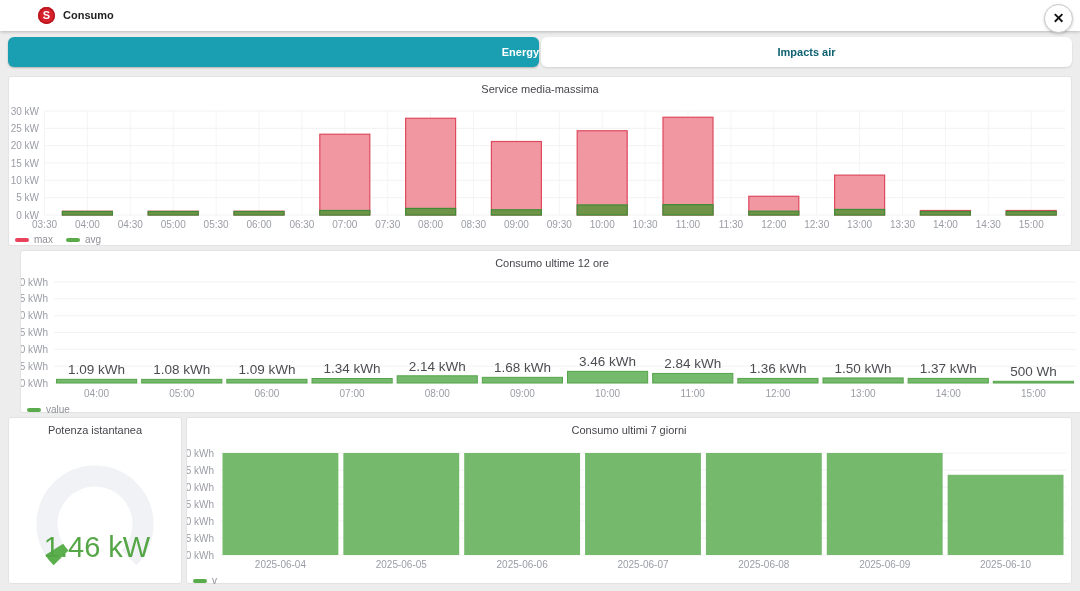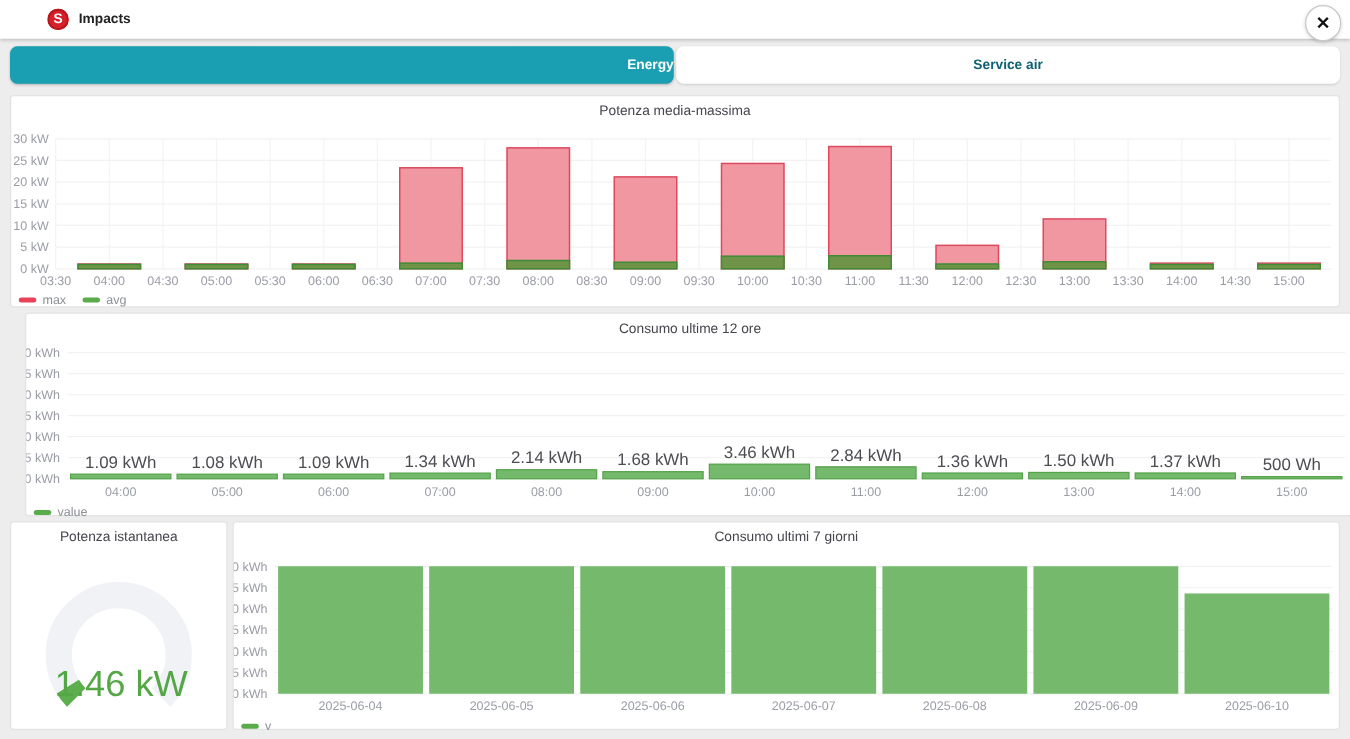--- a/index.html
+++ b/index.html
@@ -39,33 +39,33 @@
   .legend-label{font-size:10px;fill:#8d9096;}
   .gauge-val{font-size:29px;font-weight:500;}
 </style>
 </head>
 <body>
 
 <div class="app">
 
   <div class="hdr">
     <div class="logo">S</div>
-    <div class="hdr-title">Impacts</div>
+    <div class="hdr-title">Consumo</div>
     <div class="close-btn">
       <span>✕</span>
     </div>
   </div>
 
   <div class="tabs">
     <div class="tab active">Energy</div>
-    <div class="tab inactive">Service air</div>
+    <div class="tab inactive">Impacts air</div>
   </div>
 
   <div class="panel" id="panel-power">
-    <div class="p-title">Potenza media-massima</div>
+    <div class="p-title">Service media-massima</div>
     <svg class="p-svg" id="svg-power" width="1062" height="146">
         <line x1="35.5" x2="35.5" y1="8" y2="112" stroke="#f4f4f4" stroke-width="1"></line>
         <text x="35.5" y="125" class="tick" text-anchor="middle">03:30</text>
         <line x1="78.4" x2="78.4" y1="8" y2="112" stroke="#f4f4f4" stroke-width="1"></line>
         <text x="78.4" y="125" class="tick" text-anchor="middle">04:00</text>
         <line x1="121.3" x2="121.3" y1="8" y2="112" stroke="#f4f4f4" stroke-width="1"></line>
         <text x="121.3" y="125" class="tick" text-anchor="middle">04:30</text>
         <line x1="164.2" x2="164.2" y1="8" y2="112" stroke="#f4f4f4" stroke-width="1"></line>
         <text x="164.2" y="125" class="tick" text-anchor="middle">05:00</text>
         <line x1="207.1" x2="207.1" y1="8" y2="112" stroke="#f4f4f4" stroke-width="1"></line>

